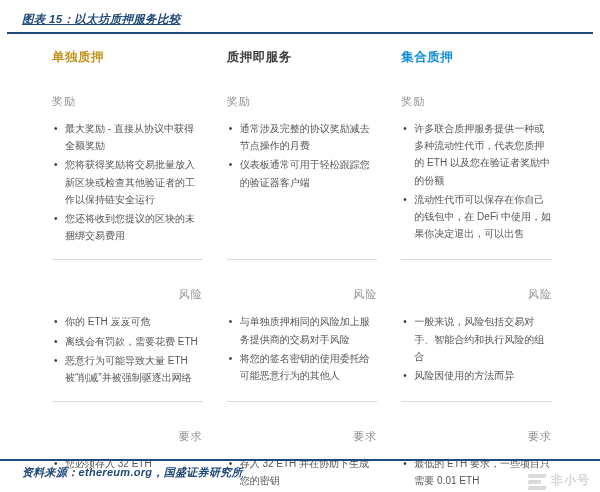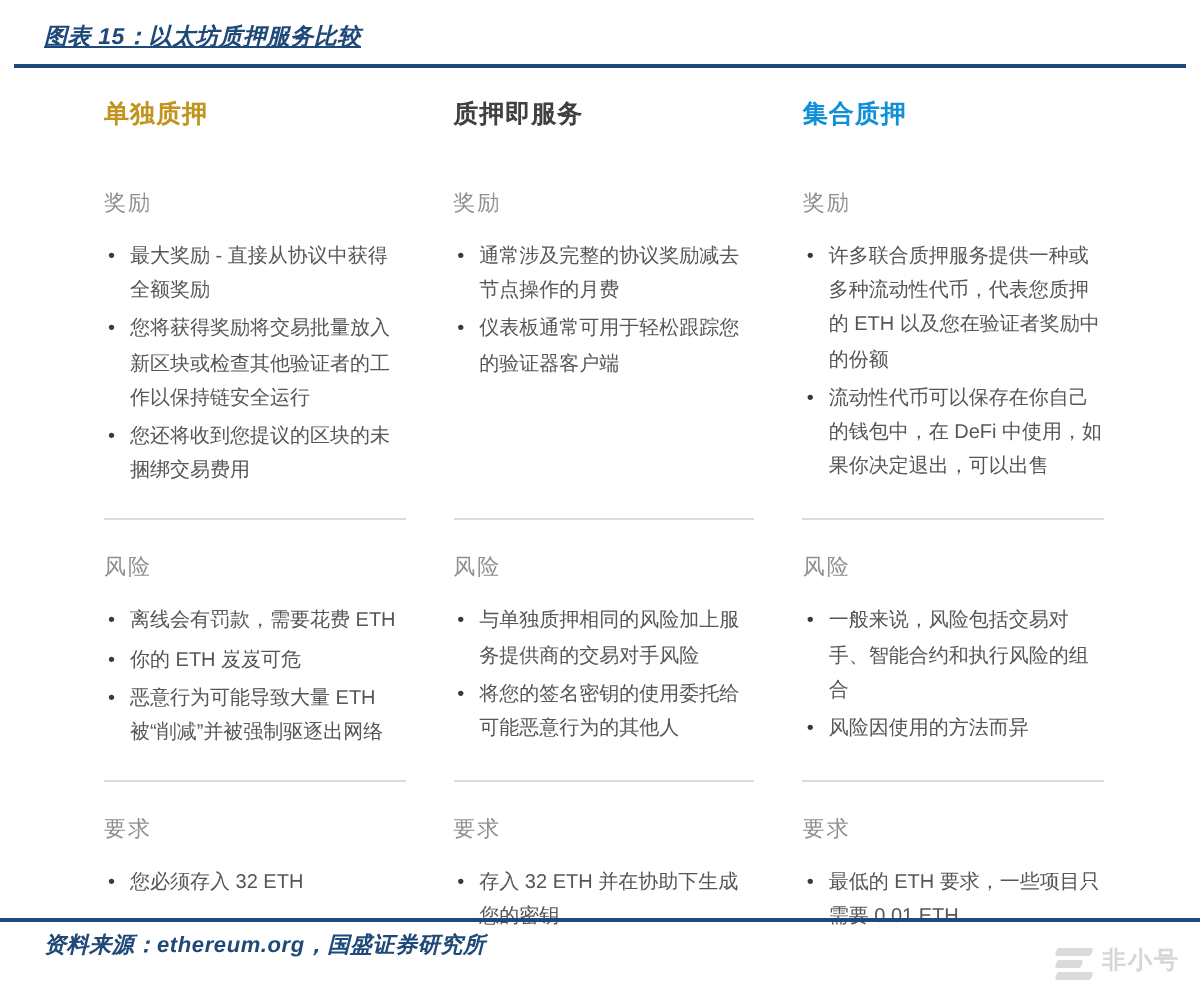--- a/index.html
+++ b/index.html
@@ -13,21 +13,21 @@
   .title-rule { border:none; border-top:2px solid #1F4979; margin:0 7px; }
 
   .grid {
     display:grid;
     grid-template-columns:1fr 1fr 1fr;
     column-gap:24px;
     padding:15px 48px 0 52px;
   }
   .cell-title { font-size:12.5px; font-weight:bold; padding-bottom:28px; letter-spacing:0.5px; }
   .cell-label { font-size:11px; color:#8F8F8F; padding-bottom:11px; letter-spacing:1px; }
-  .cell-label.ruled { border-top:1px solid #DCDCDC; padding-top:16px; }
+  .cell-label.ruled { border-top:1px solid #DCDCDC; padding-top:27px;text-align:right; }
   .cell-list { padding-bottom:13px; }
   .cell-list.rewards { min-height:99px; }
   .cell-list.risks { min-height:63px; }
   ul { margin:0; padding:0 0 0 13px; list-style:none; }
   li {
     position:relative; font-size:10px; color:#565656; line-height:1.72;
     margin-bottom:2px;
   }
   li::before { content:"•"; position:absolute; left:-11px; top:0; color:#3a3a3a; font-size:10px; }
 
@@ -84,22 +84,22 @@
       <li>流动性代币可以保存在你自己的钱包中，在 DeFi 中使用，如果你决定退出，可以出售</li>
     </ul>
   </div>
 
   <div class="cell-label ruled">风险</div>
   <div class="cell-label ruled">风险</div>
   <div class="cell-label ruled">风险</div>
 
   <div class="cell-list risks">
     <ul>
+      <li>你的 ETH 岌岌可危</li>
       <li>离线会有罚款，需要花费 ETH</li>
-      <li>你的 ETH 岌岌可危</li>
       <li>恶意行为可能导致大量 ETH 被“削减”并被强制驱逐出网络</li>
     </ul>
   </div>
   <div class="cell-list risks">
     <ul>
       <li>与单独质押相同的风险加上服务提供商的交易对手风险</li>
       <li>将您的签名密钥的使用委托给可能恶意行为的其他人</li>
     </ul>
   </div>
   <div class="cell-list risks">

